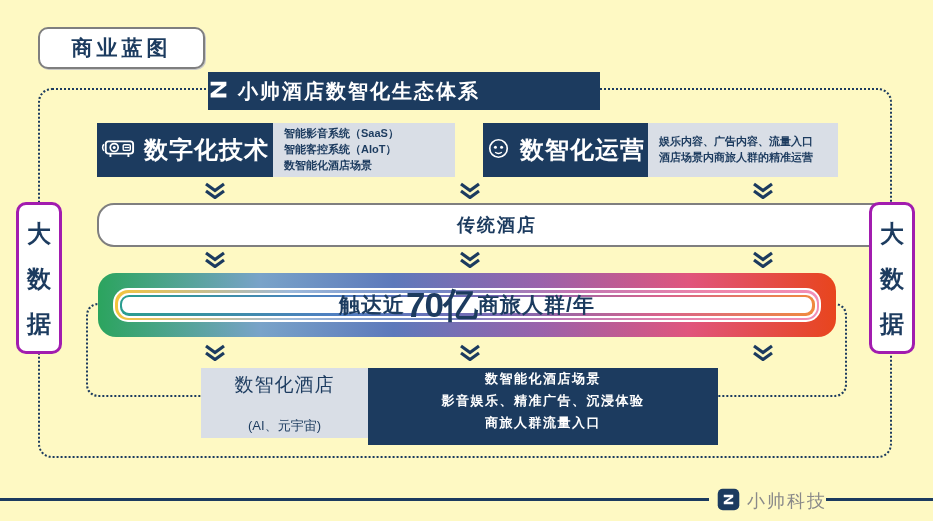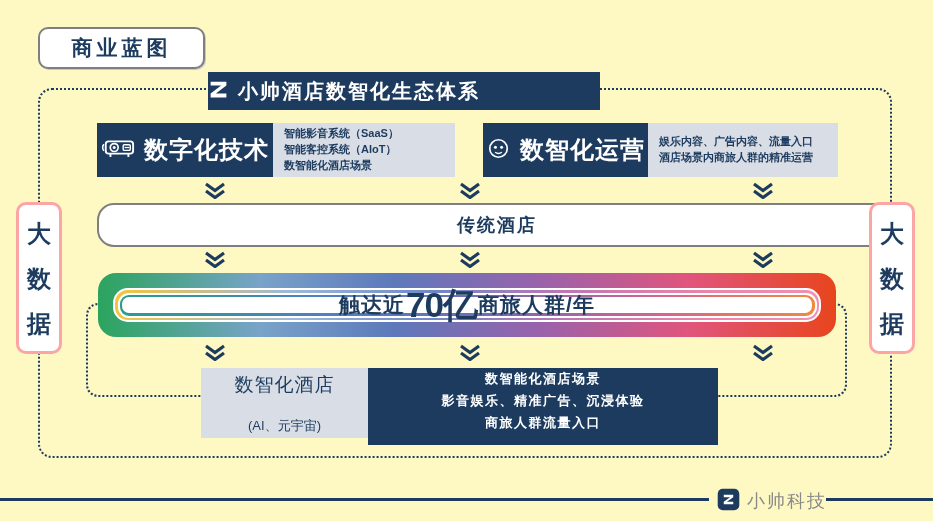--- a/index.html
+++ b/index.html
@@ -76,21 +76,21 @@
   .smart-hotel .t1{font-size:19px;letter-spacing:1px;}
   .smart-hotel .t2{font-size:13px;margin-top:19px;}
   .scene-box{
     position:absolute;left:368px;top:368px;width:350px;height:77px;background:#1c3b5f;z-index:2;
     display:flex;flex-direction:column;align-items:center;justify-content:flex-start;
   }
   .scene-box .scene-line{font-size:13px;font-weight:bold;color:#fff;letter-spacing:1.5px;line-height:1.7;white-space:nowrap;}
   
   .bigdata{
     position:absolute;top:202px;width:46px;height:152px;box-sizing:border-box;background:#fff;
-    border:3px solid #fca5a5;border-radius:10px;z-index:2;
+    border:3px solid #a21caf;border-radius:10px;z-index:2;
     font-size:24px;font-weight:bold;color:#1c3b5f;text-align:center;
     word-break:break-all;line-height:45px;padding-top:6px;
   }
   .bigdata.left{left:16px;}
   .bigdata.right{left:869px;}
   
   .footer-line{position:absolute;height:3px;background:#1c3b5f;top:498px;z-index:1;}
   .footer-line.l{left:0;width:709px;}
   .footer-line.r{left:826px;width:107px;}
   .footer-logo{position:absolute;left:717px;top:488px;width:23px;height:23px;z-index:1;}

